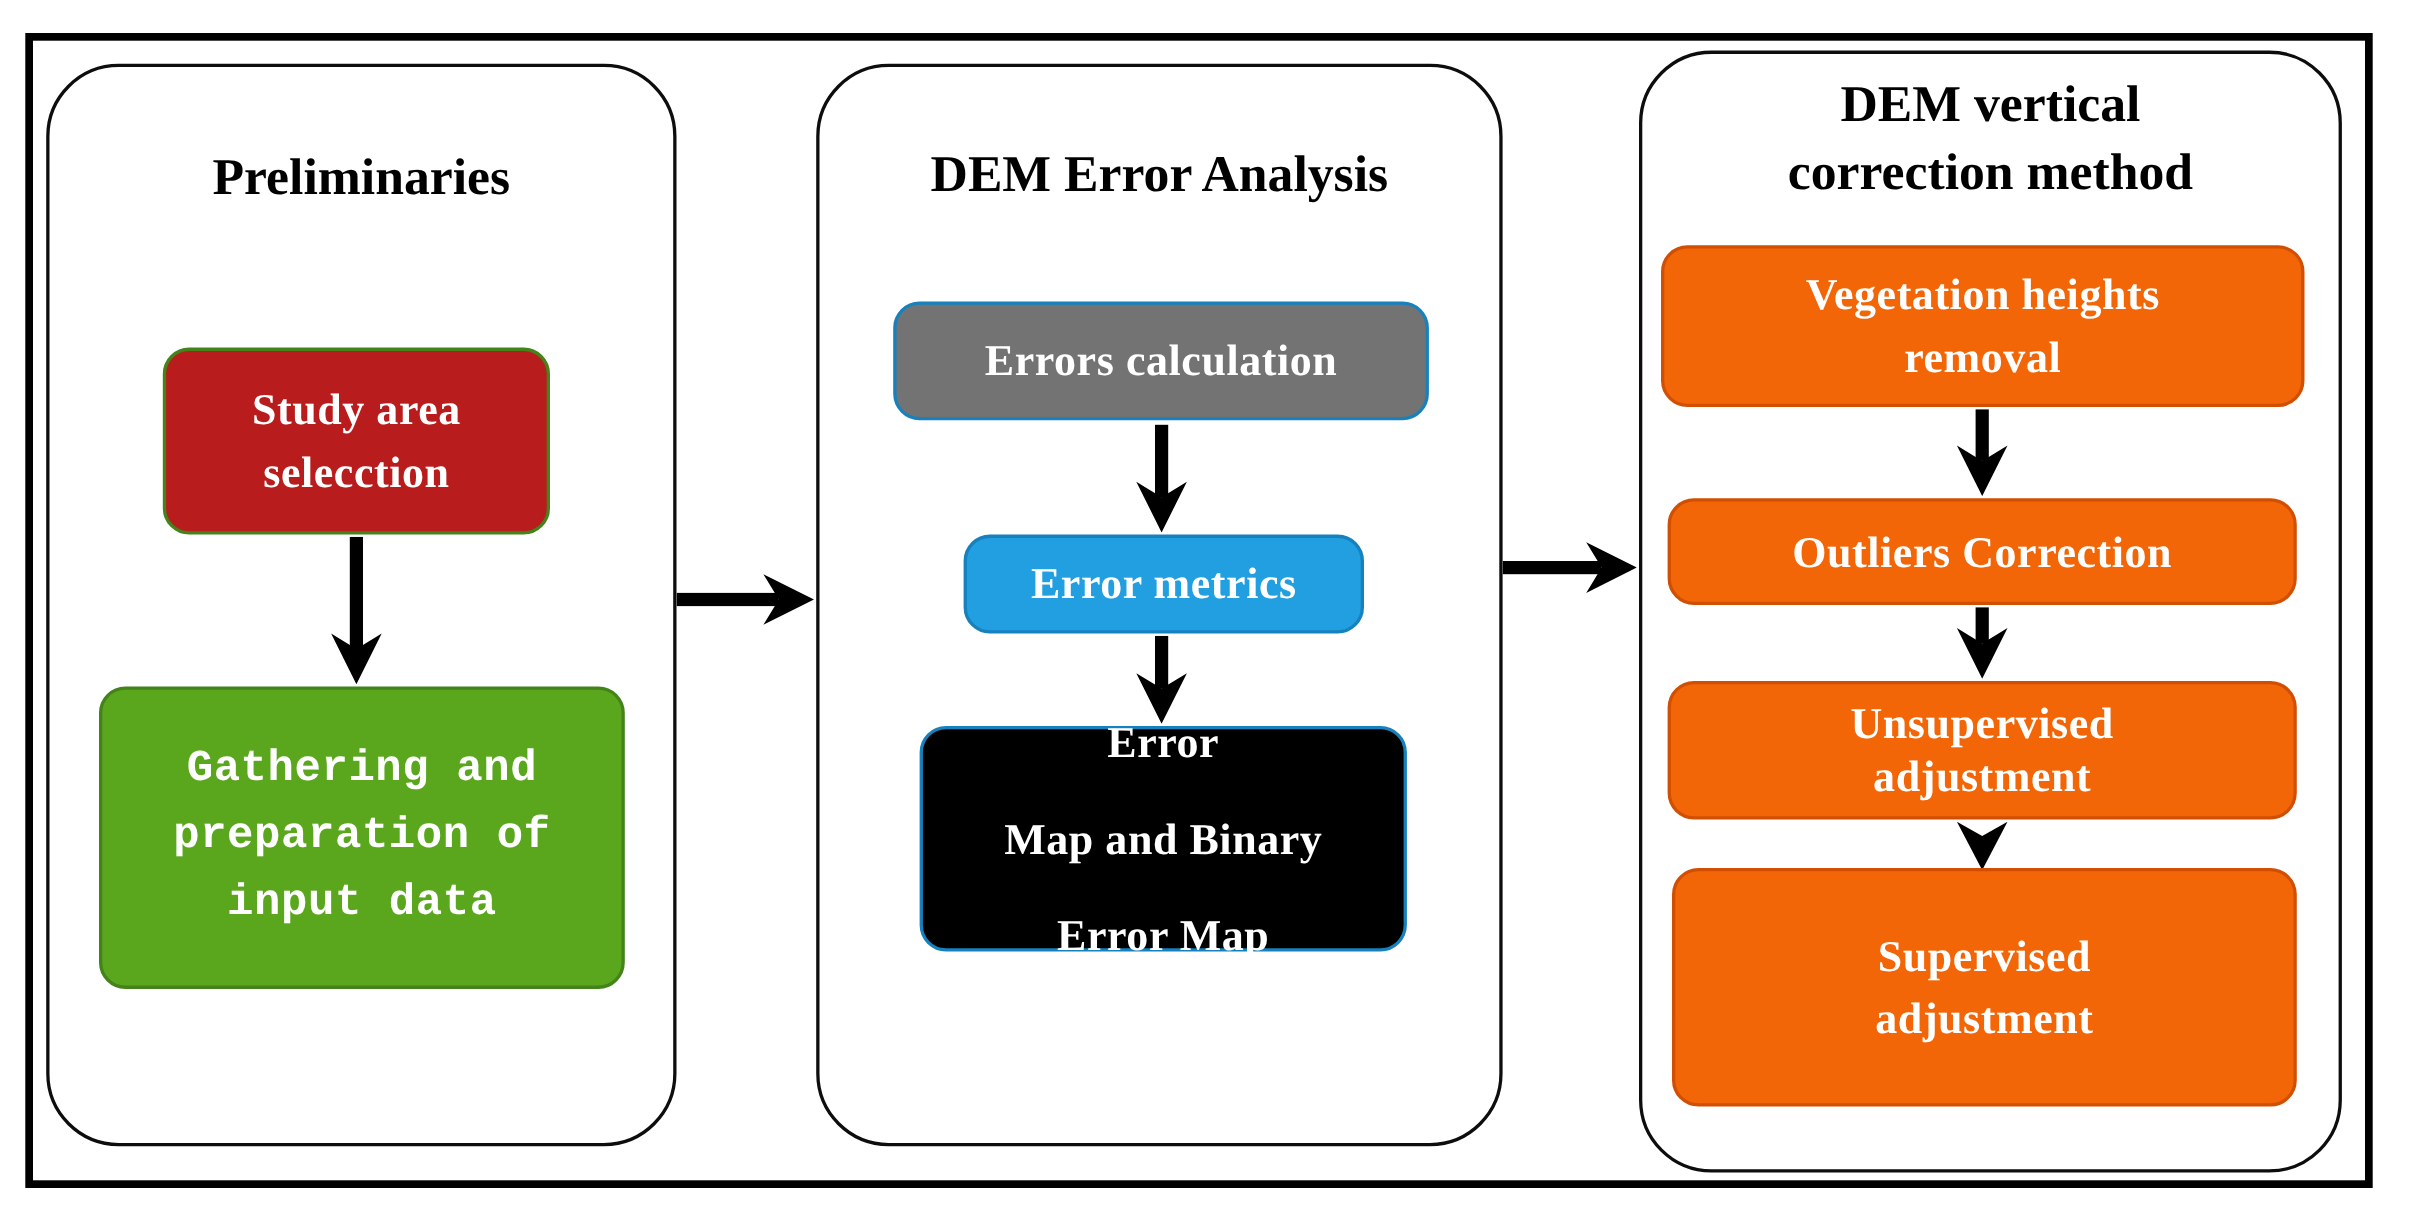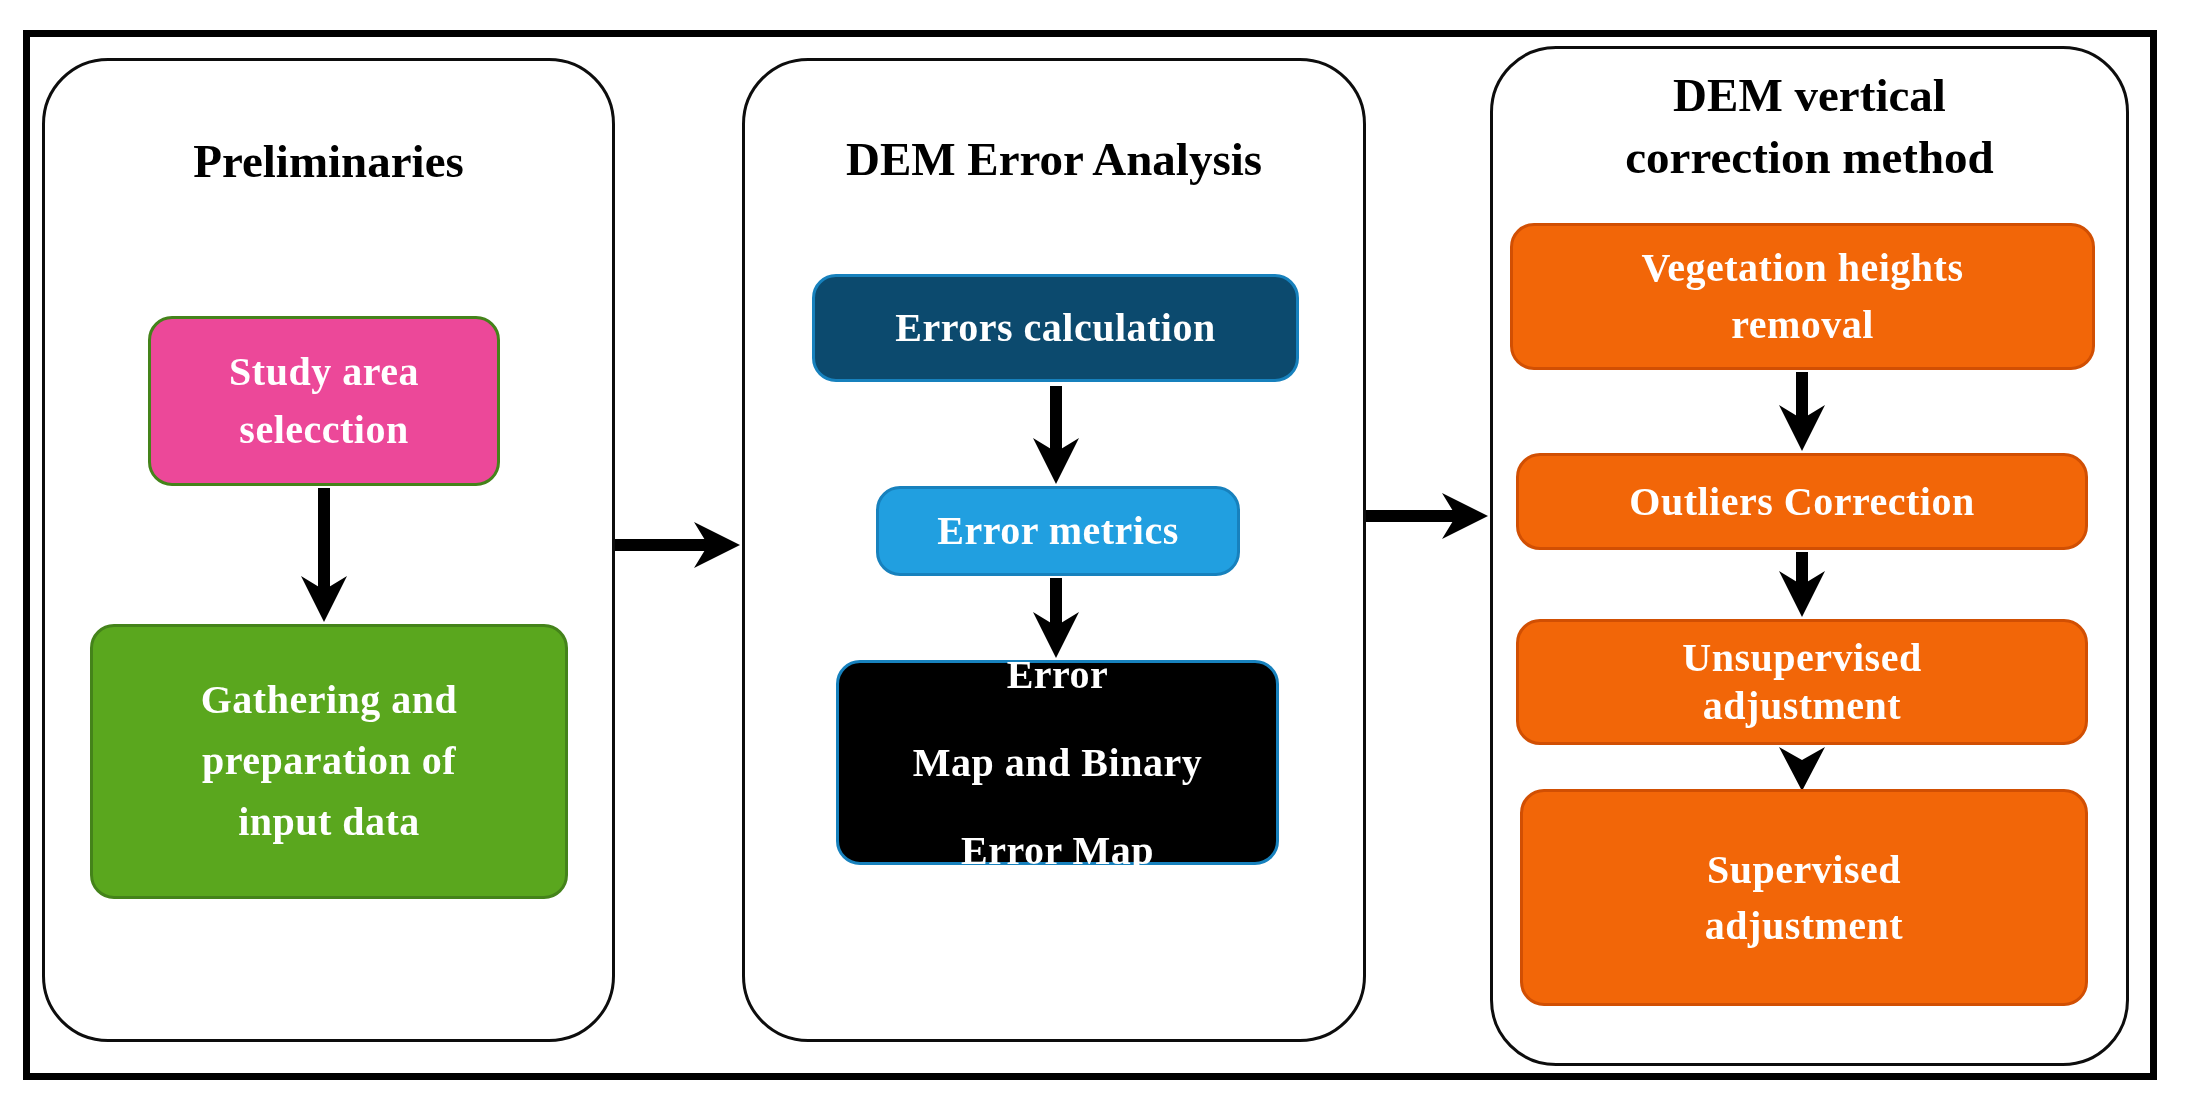--- a/index.html
+++ b/index.html
@@ -49,50 +49,50 @@
 </style>
 </head>
 <body>
 
 <div class="canvas">
   <div class="frame"></div>
 
   <section class="panel p1">
     <h2 class="ptitle t1">Preliminaries</h2>
 
-    <div class="box green g1" style="background-color: #ec4899;">
+    <div class="box green g1" style="background-color: #b91c1c;">
       <div>Study area</div>
       <div>selecction</div>
     </div>
 
     <div class="arrow" style="left:254px;top:427px;">
       <svg width="50" height="134" viewBox="0 0 50 134">
         <rect x="19" y="0" width="12" height="102"></rect>
         <polygon points="2,88 25,102 48,88 25,134"></polygon>
       </svg>
     </div>
 
-    <div class="box green g2" style="background-color: rgb(90, 167, 30);">
+    <div class="box green g2" style="background-color: rgb(90, 167, 30); font-family: Liberation Mono, monospace;">
       <div>Gathering and</div>
       <div>preparation of</div>
       <div>input data</div>
     </div>
   </section>
 
   <div class="arrow" style="left:615px;top:520px;">
     <svg width="125" height="50" viewBox="0 0 125 50">
       <rect x="0" y="19" width="93" height="12"></rect>
       <polygon points="79,2 93,25 79,48 125,25"></polygon>
     </svg>
   </div>
 
   <section class="panel p2">
     <h2 class="ptitle t2">DEM Error Analysis</h2>
 
-    <div class="box blue b1" style="background-color: #0c4a6e;">
+    <div class="box blue b1" style="background-color: #737373;">
       <div>Errors calculation</div>
     </div>
 
     <div class="arrow" style="left:286px;top:325px;">
       <svg width="50" height="98" viewBox="0 0 50 98">
         <rect x="19" y="0" width="12" height="66"></rect>
         <polygon points="2,52 25,66 48,52 25,98"></polygon>
       </svg>
     </div>
 

